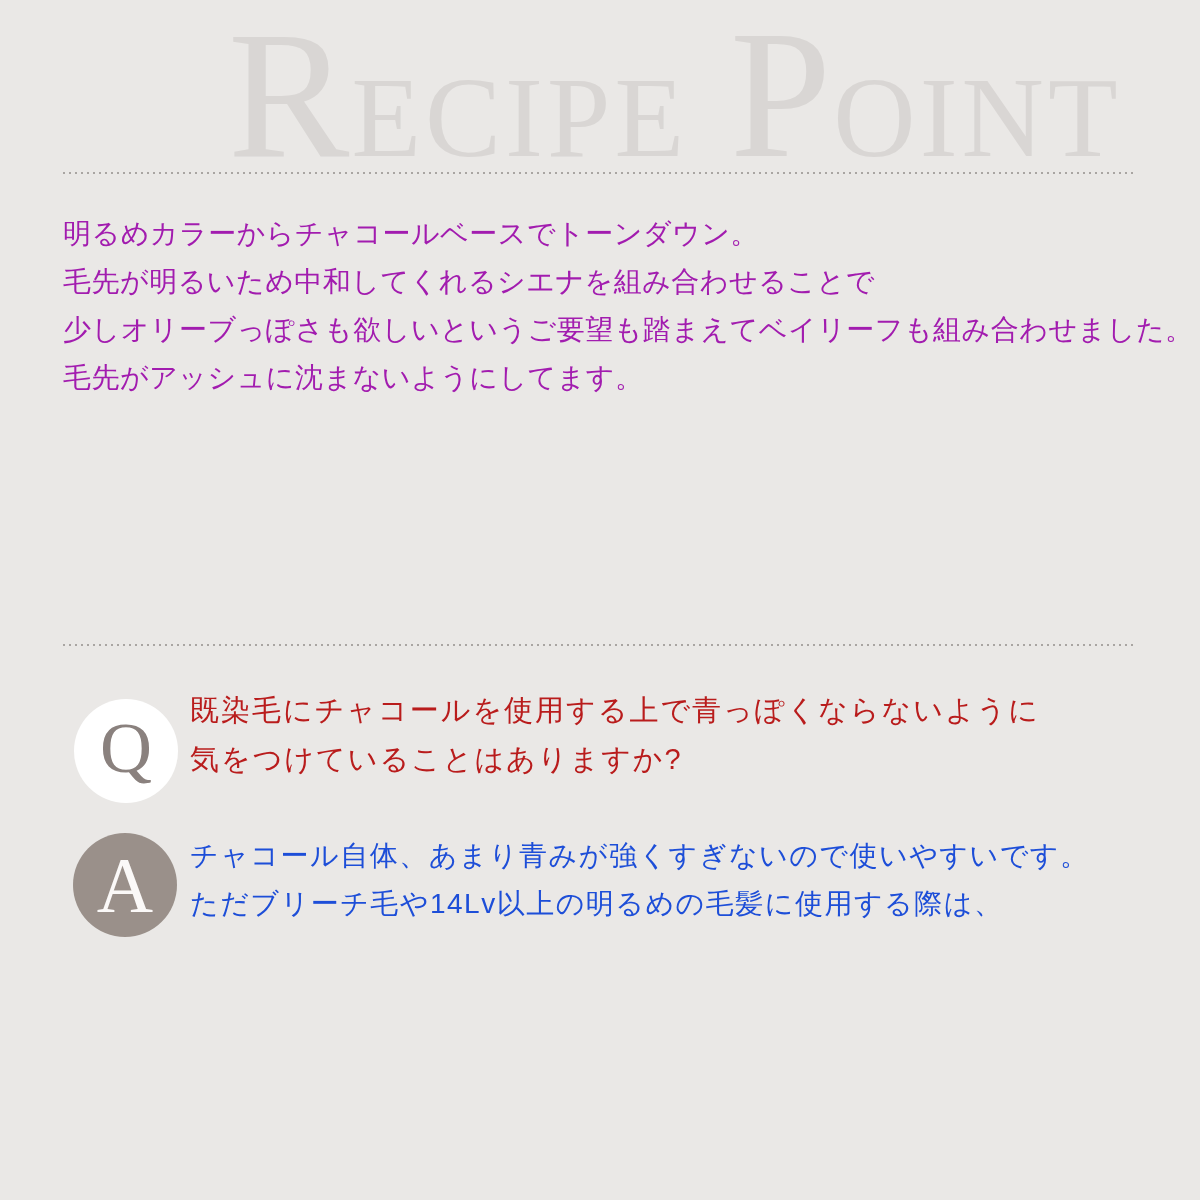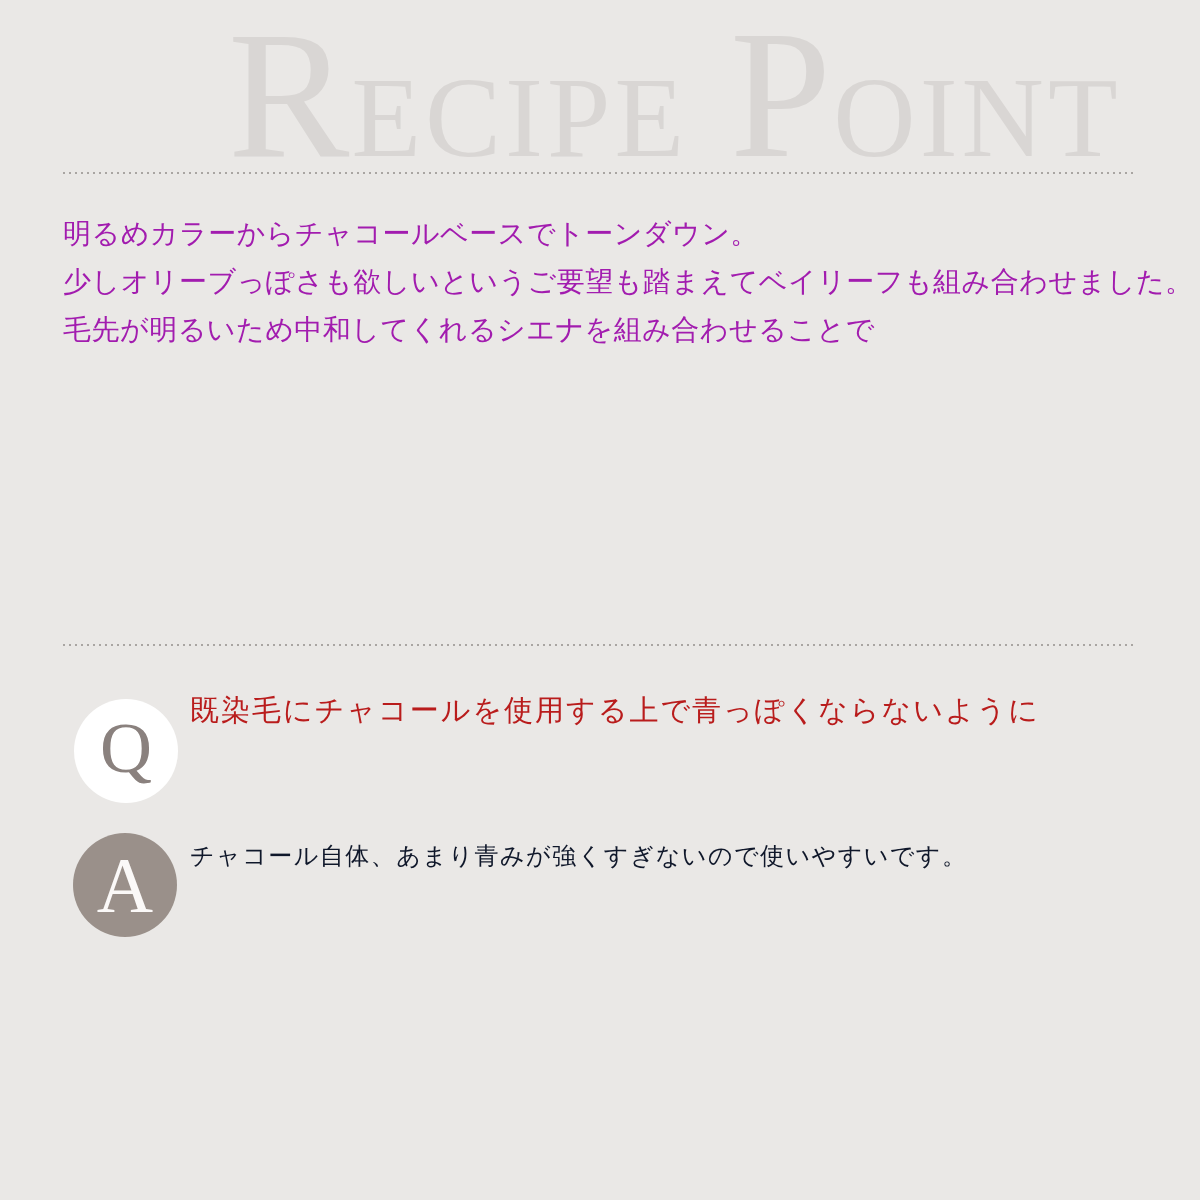--- a/index.html
+++ b/index.html
@@ -77,54 +77,57 @@
     font-size: 29px;
     line-height: 49px;
     color: #b91c1c;
     letter-spacing: 2px;
     white-space: nowrap;
   }
   .a-text {
     position: absolute;
     left: 190px;
     top: 832px;
-    font-size: 24px;
+    font-size: 28px;
     line-height: 48px;
-    color: #0f172a;
+    color: #1d4ed8;
     letter-spacing: 1.5px;
     white-space: nowrap;
   }
 </style>
 </head>
 <body>
 
 <div class="page">
 
   <div class="watermark recipe-watermark">
     <span class="wm-big">R</span><span class="wm-small">ECIPE</span><span class="wm-big wm-word2">P</span><span class="wm-small">OINT</span>
   </div>
 
   <div class="divider divider-top"></div>
 
   <div class="paragraph">
     <div>明るめカラーからチャコールベースでトーンダウン。</div>
+    <div>毛先が明るいため中和してくれるシエナを組み合わせることで</div>
     <div>少しオリーブっぽさも欲しいというご要望も踏まえてベイリーフも組み合わせました。</div>
-    <div>毛先が明るいため中和してくれるシエナを組み合わせることで</div>
+    <div>毛先がアッシュに沈まないようにしてます。</div>
   </div>
 
 
   <div class="divider divider-qa"></div>
 
   <div class="badge q-badge">
     <span class="q-badge-letter">Q</span>
   </div>
   <div class="q-text">
     <div>既染毛にチャコールを使用する上で青っぽくならないように</div>
+    <div>気をつけていることはありますか?</div>
   </div>
 
   <div class="badge a-badge">
     <span class="a-badge-letter">A</span>
   </div>
   <div class="a-text">
     <div>チャコール自体、あまり青みが強くすぎないので使いやすいです。</div>
+    <div>ただブリーチ毛や14Lv以上の明るめの毛髪に使用する際は、</div>
   </div>
 
 </div>
 
 </body></html>

